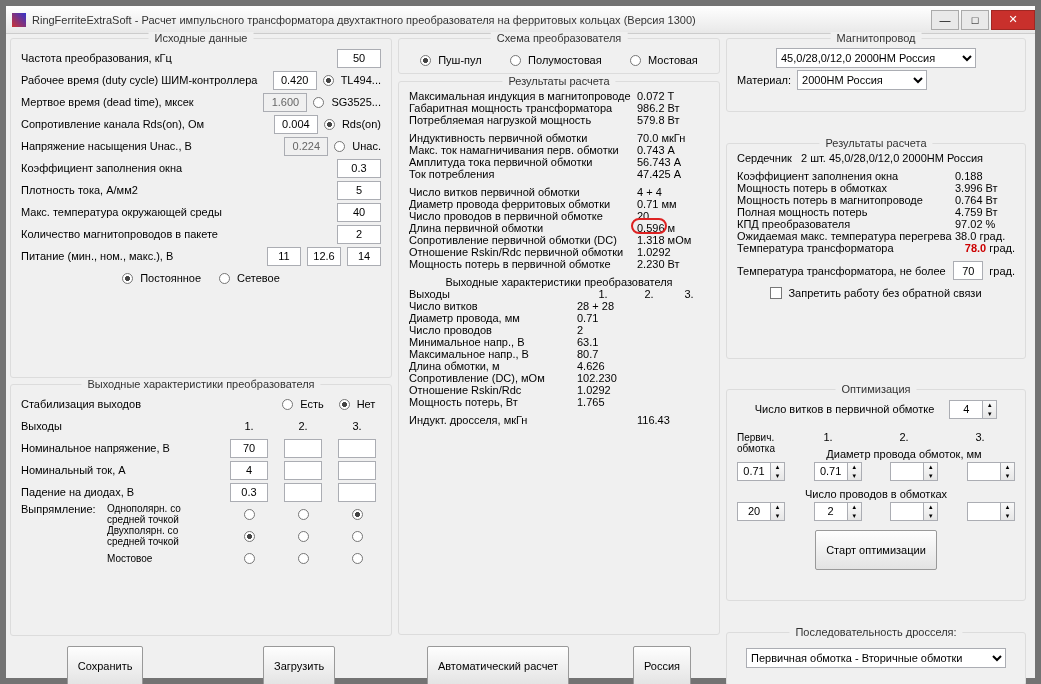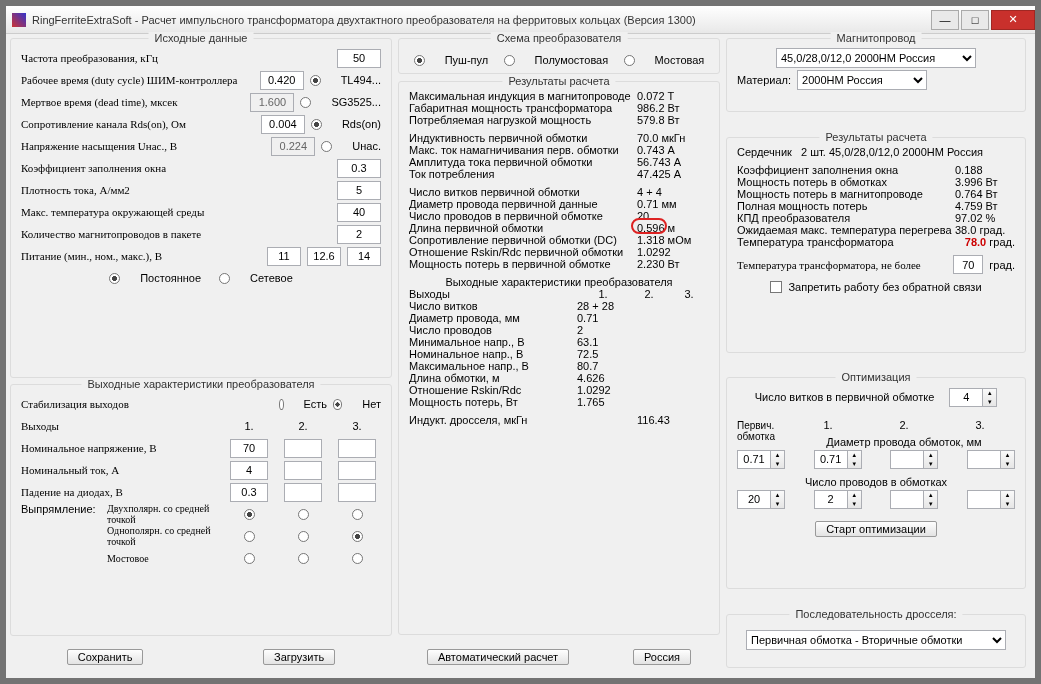--- a/index.html
+++ b/index.html
@@ -13,32 +13,32 @@
   .menubar { background: #f5f5f5; padding: 4px 10px; display: flex; gap: 28px; border-bottom: 1px solid #ddd; }
   .menubar span { color: #222; }
   .content { display: flex; gap: 6px; padding: 4px; }
   .panel { background: #f0f0f0; border: 1px solid #dcdcdc; border-radius: 3px; position: relative; padding: 8px 10px 10px 10px; }
   .panel .ptitle { position: absolute; top: -7px; left: 50%; transform: translateX(-50%); background: #f0f0f0; padding: 0 6px; color: #333; white-space: nowrap; }
   .col { display: flex; flex-direction: column; gap: 6px; justify-content: space-between; }
   .left { width: 382px; }
   .mid  { width: 322px; }
   .right{ width: 300px; }
   .row { display: flex; align-items: center; gap: 6px; min-height: 22px; }
-  .lbl { flex: 1; font-family: Liberation Serif, serif; }
+  .lbl { flex: 1; }
   input.txt { width: 44px; height: 19px; border: 1px solid #abadb3; background: #fff; text-align: center; padding: 1px 2px; }
   input.txt.dis { background: #f0f0f0; color: #666; }
-  .radio { display: inline-flex; align-items: center; gap: 20px; }
+  .radio { display: inline-flex; align-items: center; gap: 7px; }
   .radio .dot { width: 11px; height: 11px; border-radius: 50%; border: 1px solid #777; background: radial-gradient(circle at 50% 50%, #fff 0 40%, #fff 100%); display: inline-block; }
   .radio.sel .dot { background: radial-gradient(circle at 50% 50%, #444 0 35%, #fff 40% 100%); }
   .kvrow { display: flex; }
   .kvrow .k { flex: 1; }
   .kvrow .v { width: 72px; text-align: left; }
   .red { color: #c00; font-weight: bold; }
   .circ { position: absolute; border: 2px solid #d22; border-radius: 10px; width: 36px; height: 16px; }
-  .btn { border: 1px solid #999; background: linear-gradient(#fefefe,#e3e3e3); padding: 1px 10px; border-radius: 2px; }
+  .btn { border: 1px solid #999; background: linear-gradient(#fefefe,#e3e3e3); padding: 13px 10px; border-radius: 2px; }
   select.sel { height: 20px; border: 1px solid #abadb3; background: #fff; }
   .chk { width: 12px; height: 12px; border: 1px solid #777; display: inline-block; background: #fff; }
   .spin { display: inline-flex; align-items: center; }
   .spin input { width: 34px; height: 19px; border: 1px solid #abadb3; text-align: center; }
   .spin .arrows { width: 14px; height: 19px; border: 1px solid #abadb3; border-left: none; background: linear-gradient(#fafafa,#e6e6e6); display: flex; flex-direction: column; }
   .spin .arrows span { flex: 1; display: flex; align-items: center; justify-content: center; font-size: 7px; }
   .rdcell { width: 48px; display: flex; justify-content: center; }
   .sep { height: 6px; }
 </style>
 </head>
@@ -180,51 +180,51 @@
               <input class="txt" style="width: 38px;">
             </span>
             <span class="rdcell">
               <input class="txt" style="width: 38px;">
             </span>
           </div>
         <div class="row" style="align-items:flex-start">
           <span style="width:80px">Выпрямление:</span>
           <div style="flex:1">
             <div class="row">
-                <span class="lbl" style="font-size:10px">Двухполярн. со средней точкой</span>
+                <span class="lbl" style="font-size:10px">Однополярн. со средней точкой</span>
+                <span class="rdcell">
+                  <span class="radio">
+                    <span class="dot"></span>
+                  </span>
+                </span>
+                <span class="rdcell">
+                  <span class="radio">
+                    <span class="dot"></span>
+                  </span>
+                </span>
                 <span class="rdcell">
                   <span class="radio sel">
-                    <span class="dot"></span>
-                  </span>
-                </span>
-                <span class="rdcell">
-                  <span class="radio">
-                    <span class="dot"></span>
-                  </span>
-                </span>
-                <span class="rdcell">
-                  <span class="radio">
                     <span class="dot"></span>
                   </span>
                 </span>
               </div>
             <div class="row">
-                <span class="lbl" style="font-size:10px">Однополярн. со средней точкой</span>
-                <span class="rdcell">
-                  <span class="radio">
-                    <span class="dot"></span>
-                  </span>
-                </span>
-                <span class="rdcell">
-                  <span class="radio">
-                    <span class="dot"></span>
-                  </span>
-                </span>
+                <span class="lbl" style="font-size:10px">Двухполярн. со средней точкой</span>
                 <span class="rdcell">
                   <span class="radio sel">
+                    <span class="dot"></span>
+                  </span>
+                </span>
+                <span class="rdcell">
+                  <span class="radio">
+                    <span class="dot"></span>
+                  </span>
+                </span>
+                <span class="rdcell">
+                  <span class="radio">
                     <span class="dot"></span>
                   </span>
                 </span>
               </div>
             <div class="row">
                 <span class="lbl" style="font-size:10px">Мостовое</span>
                 <span class="rdcell">
                   <span class="radio">
                     <span class="dot"></span>
                   </span>
@@ -302,21 +302,21 @@
               <span class="v" style="">47.425 А</span>
             </div>
           </div>
           <div class="sep"></div>
         <div id="mid-rows3" style="position:relative">
           <div class="kvrow">
               <span class="k">Число витков первичной обмотки</span>
               <span class="v">4 + 4</span>
             </div>
             <div class="kvrow">
-              <span class="k">Диаметр провода первичной данные</span>
+              <span class="k">Диаметр провода ферритовых обмотки</span>
               <span class="v">0.71 мм</span>
             </div>
             <div class="kvrow">
               <span class="k">Число проводов в первичной обмотке</span>
               <span class="v">20</span>
             </div>
             <div class="kvrow">
               <span class="k">Длина первичной обмотки</span>
               <span class="v">0.596 м</span>
             </div>
@@ -361,34 +361,34 @@
               <span style="width:40px"></span>
               <span style="width:40px"></span>
             </div>
             <div class="kvrow">
               <span class="k">Минимальное напр., В</span>
               <span style="width:52px">63.1</span>
               <span style="width:40px"></span>
               <span style="width:40px"></span>
             </div>
             <div class="kvrow">
-              <span class="k">Номинальное напр., В</span>
-              <span style="width:52px">72.5</span>
-              <span style="width:40px"></span>
-              <span style="width:40px"></span>
-            </div>
-            <div class="kvrow">
               <span class="k">Максимальное напр., В</span>
               <span style="width:52px">80.7</span>
               <span style="width:40px"></span>
               <span style="width:40px"></span>
             </div>
             <div class="kvrow">
               <span class="k">Длина обмотки, м</span>
               <span style="width:52px">4.626</span>
+              <span style="width:40px"></span>
+              <span style="width:40px"></span>
+            </div>
+            <div class="kvrow">
+              <span class="k">Сопротивление (DC), мОм</span>
+              <span style="width:52px">102.230</span>
               <span style="width:40px"></span>
               <span style="width:40px"></span>
             </div>
             <div class="kvrow">
               <span class="k">Отношение Rskin/Rdc</span>
               <span style="width:52px">1.0292</span>
               <span style="width:40px"></span>
               <span style="width:40px"></span>
             </div>
             <div class="kvrow">

